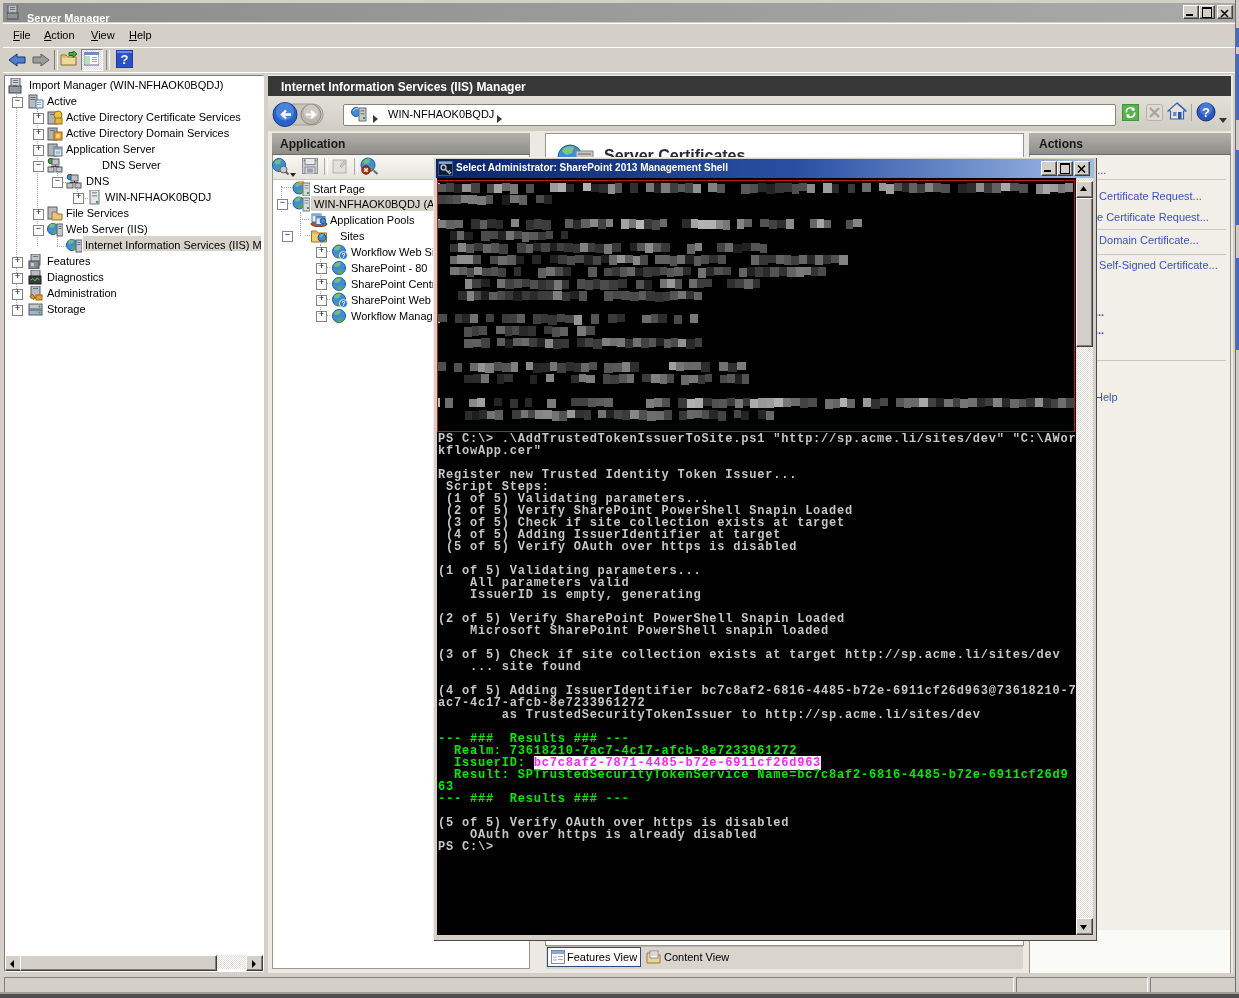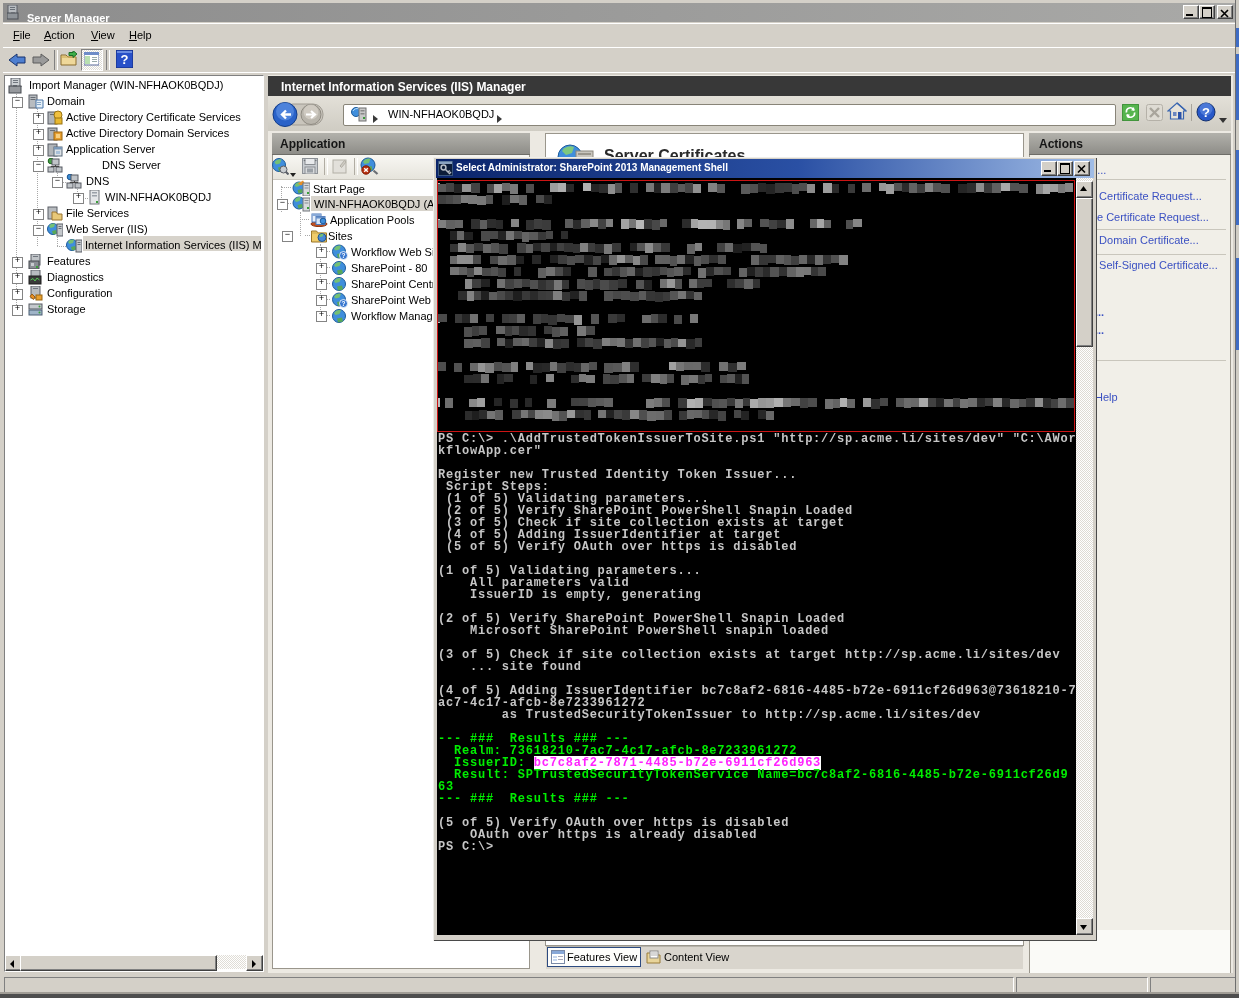--- a/index.html
+++ b/index.html
@@ -119,21 +119,21 @@
 
   <div class="pm" style="left:7px;top:21px;">−</div>
   <div class="icon" style="left:23px;top:18px;"><svg width="16" height="15">
         <rect x="1" y="1" width="8" height="13" fill="#b8bcc0" stroke="#5a5e66"></rect>
         <rect x="2.5" y="3" width="5" height="1" fill="#676d75"></rect>
         <rect x="2.5" y="5" width="5" height="1" fill="#676d75"></rect>
         <path d="M8 6 L15 6 L15 14 L8 14 Z" fill="#e6f0f8" stroke="#4a76a8"></path>
         <rect x="9" y="8" width="4" height="1" fill="#88a8c8"></rect>
         <rect x="9" y="10" width="4" height="1" fill="#88a8c8"></rect>
       </svg></div>
-  <div class="ab treetxt" style="left:42px;top:19px;">Domain</div>
+  <div class="ab treetxt" style="left:42px;top:19px;">Active</div>
 
   <div class="pm" style="left:28px;top:37px;">+</div>
   <div class="icon" style="left:42px;top:34px;"><svg width="16" height="15">
         <rect x="1" y="2" width="9" height="12" fill="#b0b4b8" stroke="#565a62"></rect>
         <rect x="3" y="4" width="5" height="1" fill="#676d75"></rect>
         <circle cx="11" cy="5" r="4" fill="#f0c040" stroke="#9a7410"></circle>
         <rect x="8" y="8" width="7" height="6" fill="#e8b830" stroke="#9a7410"></rect>
       </svg></div>
   <div class="ab treetxt" style="left:61px;top:35px;">Active Directory Certificate Services</div>
 
@@ -231,21 +231,21 @@
       </svg></div>
   <div class="ab treetxt" style="left:42px;top:195px;">Diagnostics</div>
 
   <div class="pm" style="left:7px;top:213px;">+</div>
   <div class="icon" style="left:23px;top:210px;"><svg width="16" height="15">
         <rect x="3" y="0" width="9" height="12" fill="#b8bcc0" stroke="#5a5e66"></rect>
         <rect x="5" y="2" width="5" height="1" fill="#70767e"></rect>
         <path d="M4 8 L7 11 L5.5 13.5 L2 10.5 Z" fill="#e89028" stroke="#9a5c10"></path>
         <rect x="8" y="9" width="6" height="5" fill="#e8a030" stroke="#9a6410"></rect>
       </svg></div>
-  <div class="ab treetxt" style="left:42px;top:211px;">Configuration</div>
+  <div class="ab treetxt" style="left:42px;top:211px;">Administration</div>
 
   <div class="pm" style="left:7px;top:229px;">+</div>
   <div class="icon" style="left:23px;top:226px;"><svg width="16" height="15">
         <rect x="1" y="2" width="13" height="5" fill="#c4c8cc" stroke="#565a62"></rect>
         <rect x="1" y="8" width="13" height="5" fill="#9fb4c8" stroke="#4a5e72"></rect>
         <circle cx="11.5" cy="4.5" r="1" fill="#3aa03a"></circle>
         <circle cx="11.5" cy="10.5" r="1" fill="#3aa03a"></circle>
       </svg></div>
   <div class="ab treetxt" style="left:42px;top:227px;">Storage</div>
 </div>
@@ -414,21 +414,21 @@
       </svg></div>
   <div class="ab treetxt" style="left:330px;top:214px;">Application Pools</div>
 
   <div class="pm" style="left:282px;top:231px;">−</div>
   <div class="icon" style="left:311px;top:228px;"><svg width="16" height="15">
         <path d="M0.5 3 L5.5 3 L7 5 L15.5 5 L15.5 14 L0.5 14 Z" fill="#f0cc6a" stroke="#9a7426"></path>
         <path d="M0.5 5 L15.5 5" stroke="#caa84f"></path>
         <circle cx="11" cy="9.5" r="4" fill="#4888d8" stroke="#1c5490"></circle>
         <path d="M8.2 7.5 A4 4 0 0 1 12.5 6 L11.5 8.5 L9 9 Z" fill="#74c074"></path>
       </svg></div>
-  <div class="ab treetxt" style="left:328px;top:230px;">Sites</div>
+  <div class="ab treetxt" style="left:340px;top:230px;">Sites</div>
 
   <div class="pm" style="left:316px;top:247px;">+</div>
   <div class="icon" style="left:331px;top:244px;"><svg width="17" height="16">
         <circle cx="8" cy="7.5" r="6.5" fill="#3f8edc" stroke="#1c5a9a"></circle>
         <path d="M3 4.5 A6.5 6.5 0 0 1 10 1.8 L8.5 5.5 L4.5 6.5 Z" fill="#74c074"></path>
         <path d="M6 10 L11 9 L12 13 L7 14 Z" fill="#58a858"></path>
         <circle cx="12.5" cy="11.5" r="4" fill="#3a78d0" stroke="#fff" stroke-width="0.8"></circle>
         <text x="12.5" y="14.2" text-anchor="middle" font-family="Liberation Sans" font-size="6.5" font-weight="bold" fill="#fff">?</text>
       </svg></div>
   <div class="ab treetxt" style="left:351px;top:246px;">Workflow Web Site</div>

